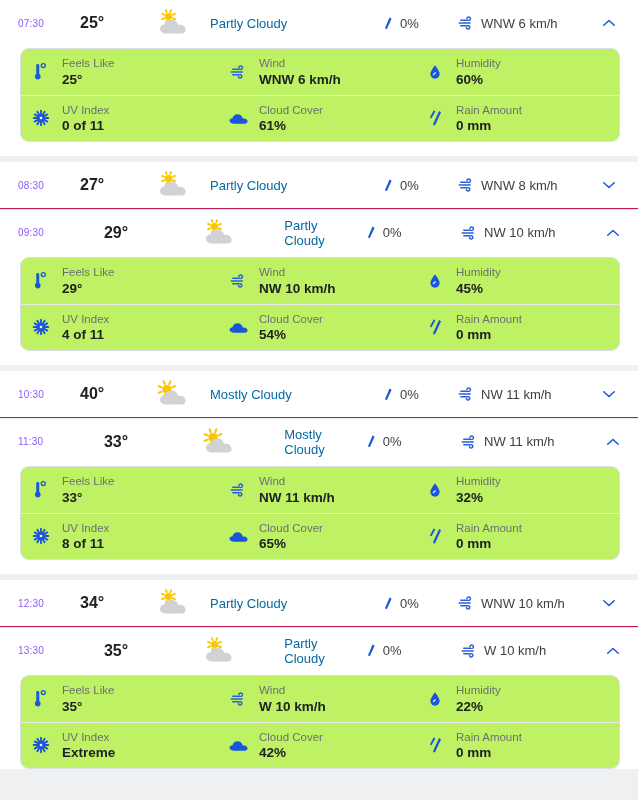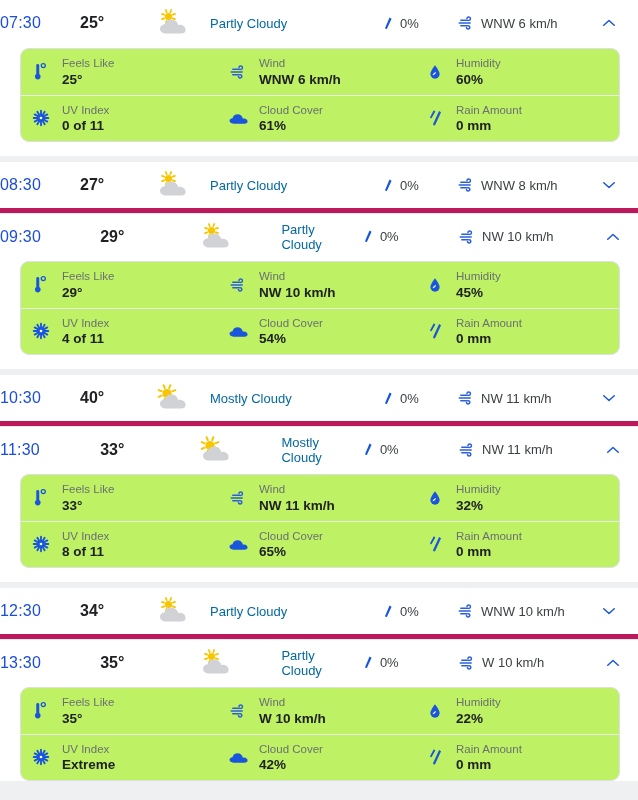--- a/index.html
+++ b/index.html
@@ -18,21 +18,21 @@
   }
 
   .forecast-list {
     width: 638px;
     background: #ffffff;
   }
 
   
   .hour-group {
     background: #ffffff;
-    border-bottom: 5px solid #be185d;
+    border-bottom: 1px solid #be185d;
   }
   .hour-group.group-gap {
     border-bottom: 6px solid #eef0f2;
   }
   .hour-group:last-child { border-bottom: none; }
 
   
   .hour-row {
     display: flex;
     align-items: center;
@@ -41,22 +41,23 @@
     cursor: pointer;
     background: #ffffff;
   }
   .hour-row.divided {
     border-top: 1px solid #e8eaec;
     gap: 40px;
   }
 
   .col-time {
     width: 80px;
-    font-size: 16px;
-    color: #1d4ed8;
+    padding-left: 18px;
+    font-size: 10px;
+    color: #8b5cf6;
     letter-spacing: .2px;
   }
 
   .col-temp {
     width: 68px;
     font-size: 16px;
     font-weight: bold;
     color: #202124;
   }
 

